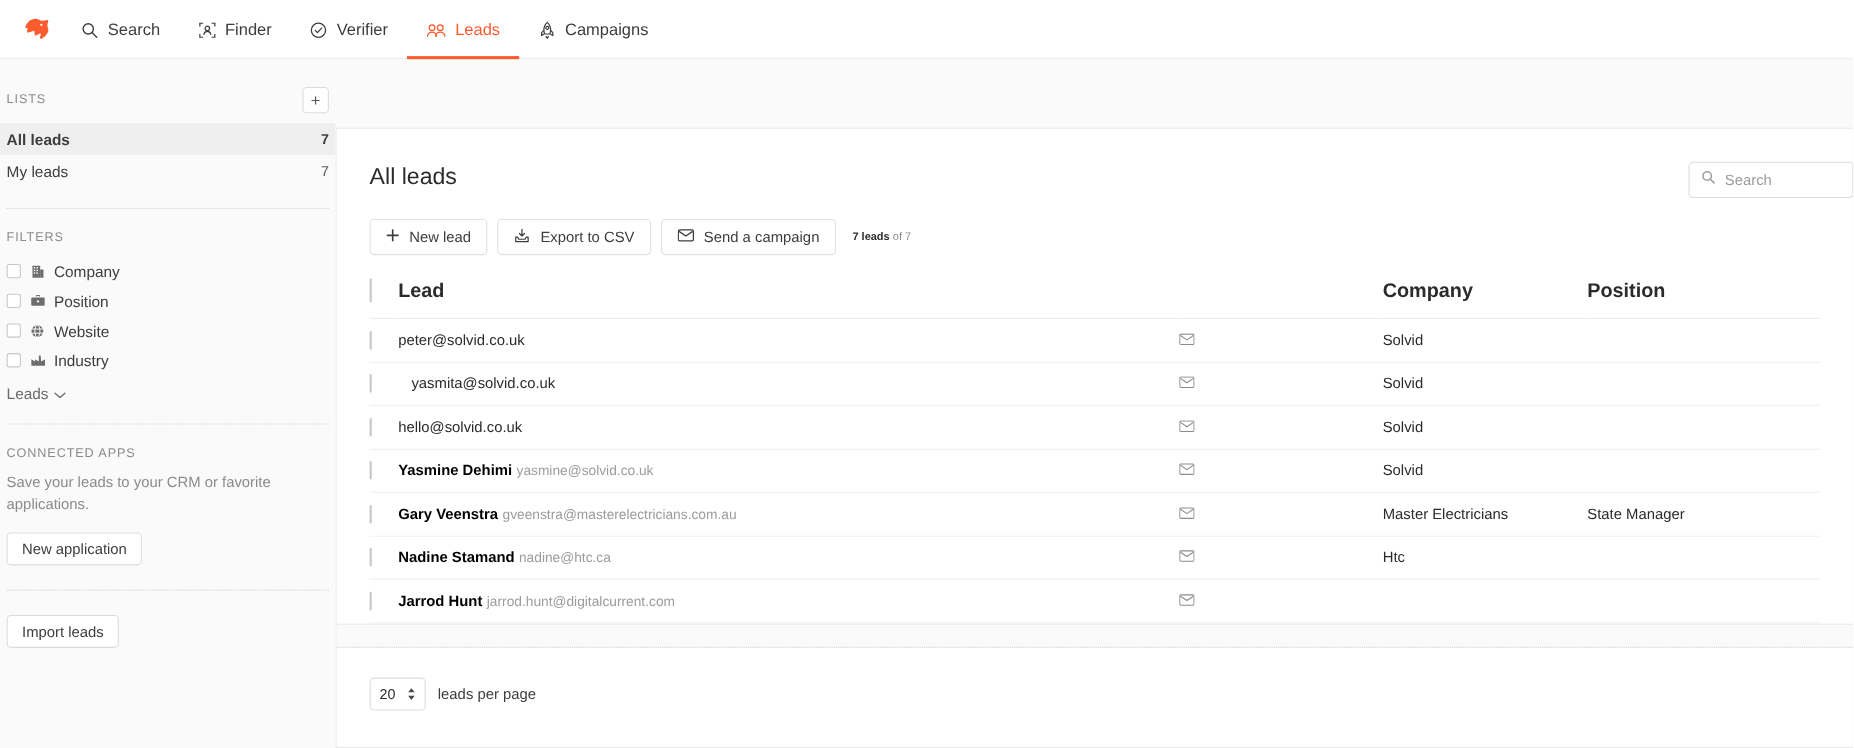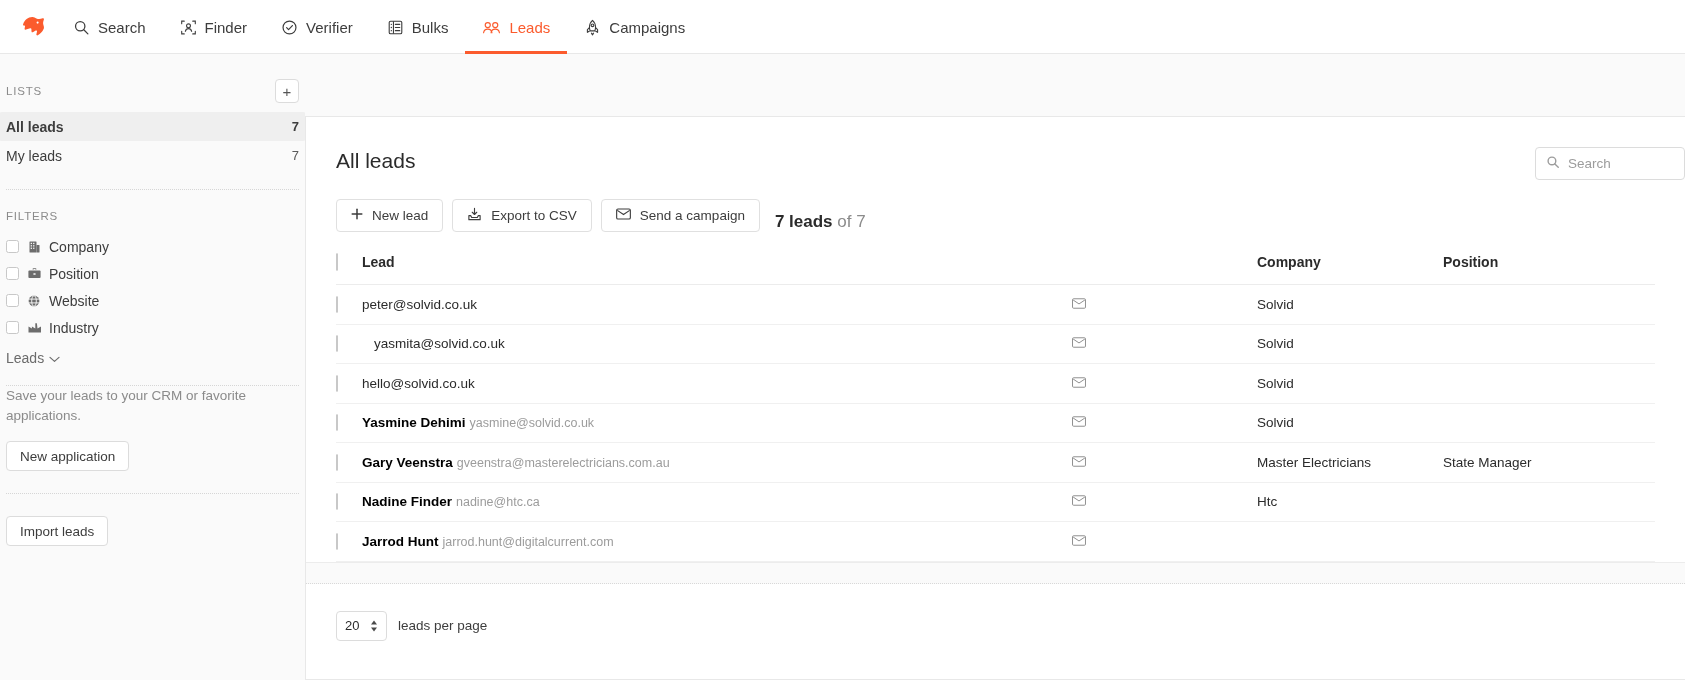--- a/index.html
+++ b/index.html
@@ -169,50 +169,50 @@
     width: 150px; height: 33px;
     border: 1px solid #dcdcdc;
     border-radius: 4px;
     background: #fff;
     display: flex; align-items: center;
     padding: 0 10px; gap: 8px;
   }
   .searchbox .ph { font-size: 13.5px; color: #9c9c9c; }
 
   .toolbar {
-    display: flex; align-items: flex-end;
+    display: flex; align-items: center;
     padding: 26px 0 0 0;
   }
   .tbtn {
     display: inline-flex; align-items: center; gap: 9px;
     height: 33px; padding: 0 14px;
     border: 1px solid #e0e0e0;
     background: #fff;
     font-size: 13.5px; color: #3d3d3d;
     cursor: pointer;
     font-family: inherit;
     margin-right: 9px;
     border-radius: 4px;
   }
   .leadcount {
-    font-size: 17px; color: #8b8b8b;
+    font-size: 10px; color: #8b8b8b;
     margin-left: 6px;
   }
   .leadcount b { color: #2b2b2b; font-weight: bold; }
 
   
   table.leads {
     width: 100%;
     border-collapse: collapse;
     margin-top: 22px;
     table-layout: fixed;
   }
   table.leads th {
     text-align: left;
-    font-size: 14px;
+    font-size: 18px;
     font-weight: bold;
     color: #2b2b2b;
     padding: 0 0 14px 0;
     border-bottom: 1px solid #ececec;
   }
   table.leads td {
     padding: 0;
     height: 39.5px;
     border-bottom: 1px solid #f0f0f0;
     font-size: 13.5px;
@@ -298,35 +298,20 @@
     <div class="nav-item">
       <span class="nav-icon">
         <svg width="17" height="17" viewBox="0 0 20 20" fill="none" stroke="currentColor" stroke-width="1.4">
           <circle cx="10" cy="10" r="7.6"></circle>
             <path d="M6.6 10.1l2.3 2.4 4.5-4.8" stroke-linecap="round" stroke-linejoin="round"></path>
         </svg>
       </span>
       <span class="nav-label">Verifier</span>
     </div>
 
-    <div class="nav-item">
-      <span class="nav-icon">
-        <svg width="17" height="17" viewBox="0 0 20 20" fill="none" stroke="currentColor" stroke-width="1.3">
-          <rect x="2.6" y="2.6" width="14.8" height="14.8" rx="1.6"></rect>
-          <line x1="7.6" y1="2.8" x2="7.6" y2="17.2"></line>
-          <line x1="9.8" y1="6.3" x2="15" y2="6.3" stroke-linecap="round"></line>
-          <line x1="9.8" y1="10" x2="15" y2="10" stroke-linecap="round"></line>
-          <line x1="9.8" y1="13.7" x2="15" y2="13.7" stroke-linecap="round"></line>
-          <circle cx="5.1" cy="6.3" r=".85" fill="currentColor" stroke="none"></circle>
-          <circle cx="5.1" cy="10" r=".85" fill="currentColor" stroke="none"></circle>
-          <circle cx="5.1" cy="13.7" r=".85" fill="currentColor" stroke="none"></circle>
-        </svg>
-      </span>
-      <span class="nav-label">Bulks</span>
-    </div>
 
     <div class="nav-item active">
       <span class="nav-icon">
         <svg width="19" height="17" viewBox="0 0 22 20" fill="none" stroke="currentColor" stroke-width="1.35">
           <circle cx="6.6" cy="7.2" r="3.0"></circle>
           <circle cx="15.4" cy="7.2" r="3.0"></circle>
           <path d="M1.7 16.2c.4-2.8 2.4-4.3 4.9-4.3s4.5 1.5 4.9 4.3" stroke-linecap="round"></path>
           <path d="M10.5 16.2c.4-2.8 2.4-4.3 4.9-4.3s4.5 1.5 4.9 4.3" stroke-linecap="round"></path>
         </svg>
       </span>
@@ -430,20 +415,21 @@
       <span>Leads</span>
       <span>
         <svg width="11" height="7" viewBox="0 0 11 7" fill="none" stroke="currentColor" stroke-width="1.2">
           <path d="M1 1.4l4.5 4 4.5-4" stroke-linecap="round" stroke-linejoin="round"></path>
         </svg>
       </span>
     </div>
 
     <div class="divider"></div>
 
+    <div class="cap-only">CONNECTED APPS</div>
     <div class="apps-text">Save your leads to your CRM or favorite applications.</div>
     <button class="sbtn">New application</button>
 
     <div class="divider" style="margin-top:22px;"></div>
 
     <div style="padding-top:22px;">
       <button class="sbtn">Import leads</button>
     </div>
   </aside>
 
@@ -592,21 +578,21 @@
                       <path d="M1.3 2L8 6.5 14.7 2"></path>
                     </svg>
                   </span></td>
               <td>Master Electricians</td>
               <td>State Manager</td>
             </tr>
 
             <tr>
               <td><span class="cbox"></span></td>
               <td>
-                <span class="lead-name">Nadine Finder</span><span class="lead-email-sub">nadine@htc.ca</span>
+                <span class="lead-name">Nadine Stamand</span><span class="lead-email-sub">nadine@htc.ca</span>
               </td>
               <td><span class="mail-ico">
                     <svg width="14" height="11" viewBox="0 0 16 12" fill="none" stroke="currentColor" stroke-width="1.1" stroke-linejoin="round">
                       <rect x="0.6" y="0.6" width="14.8" height="10.8" rx="1.2"></rect>
                       <path d="M1.3 2L8 6.5 14.7 2"></path>
                     </svg>
                   </span></td>
               <td>Htc</td>
               <td></td>
             </tr>

